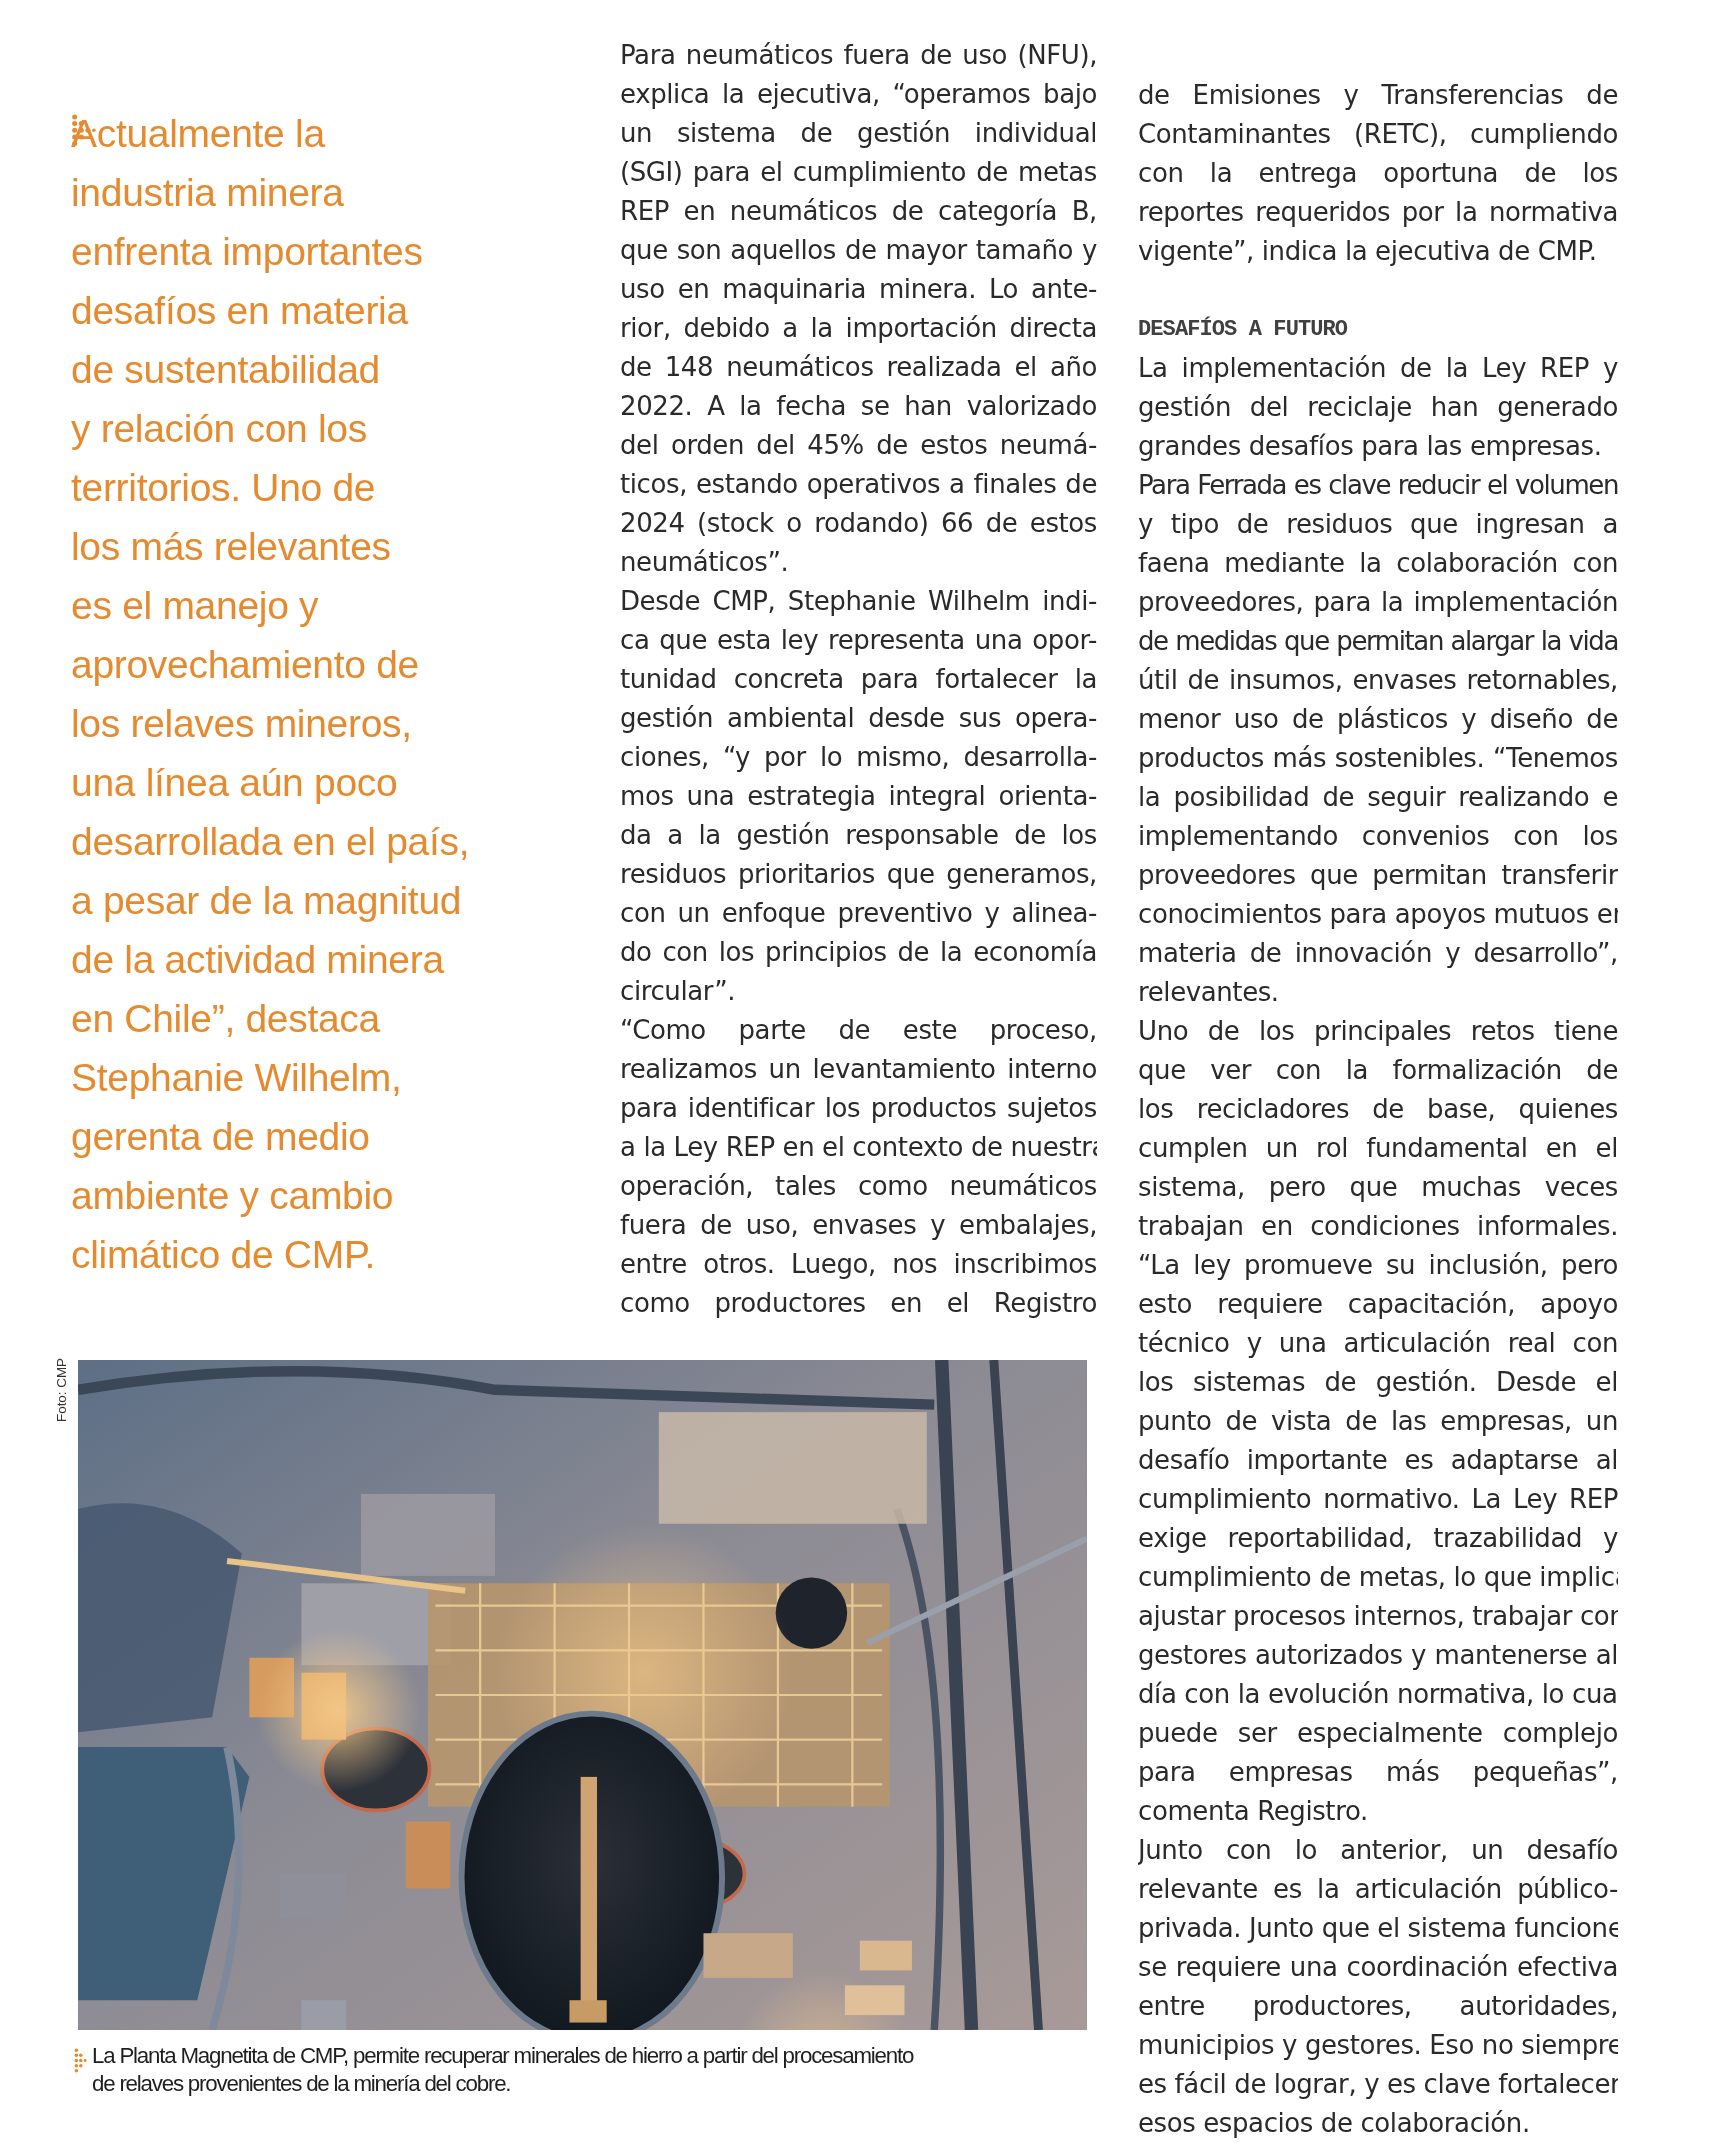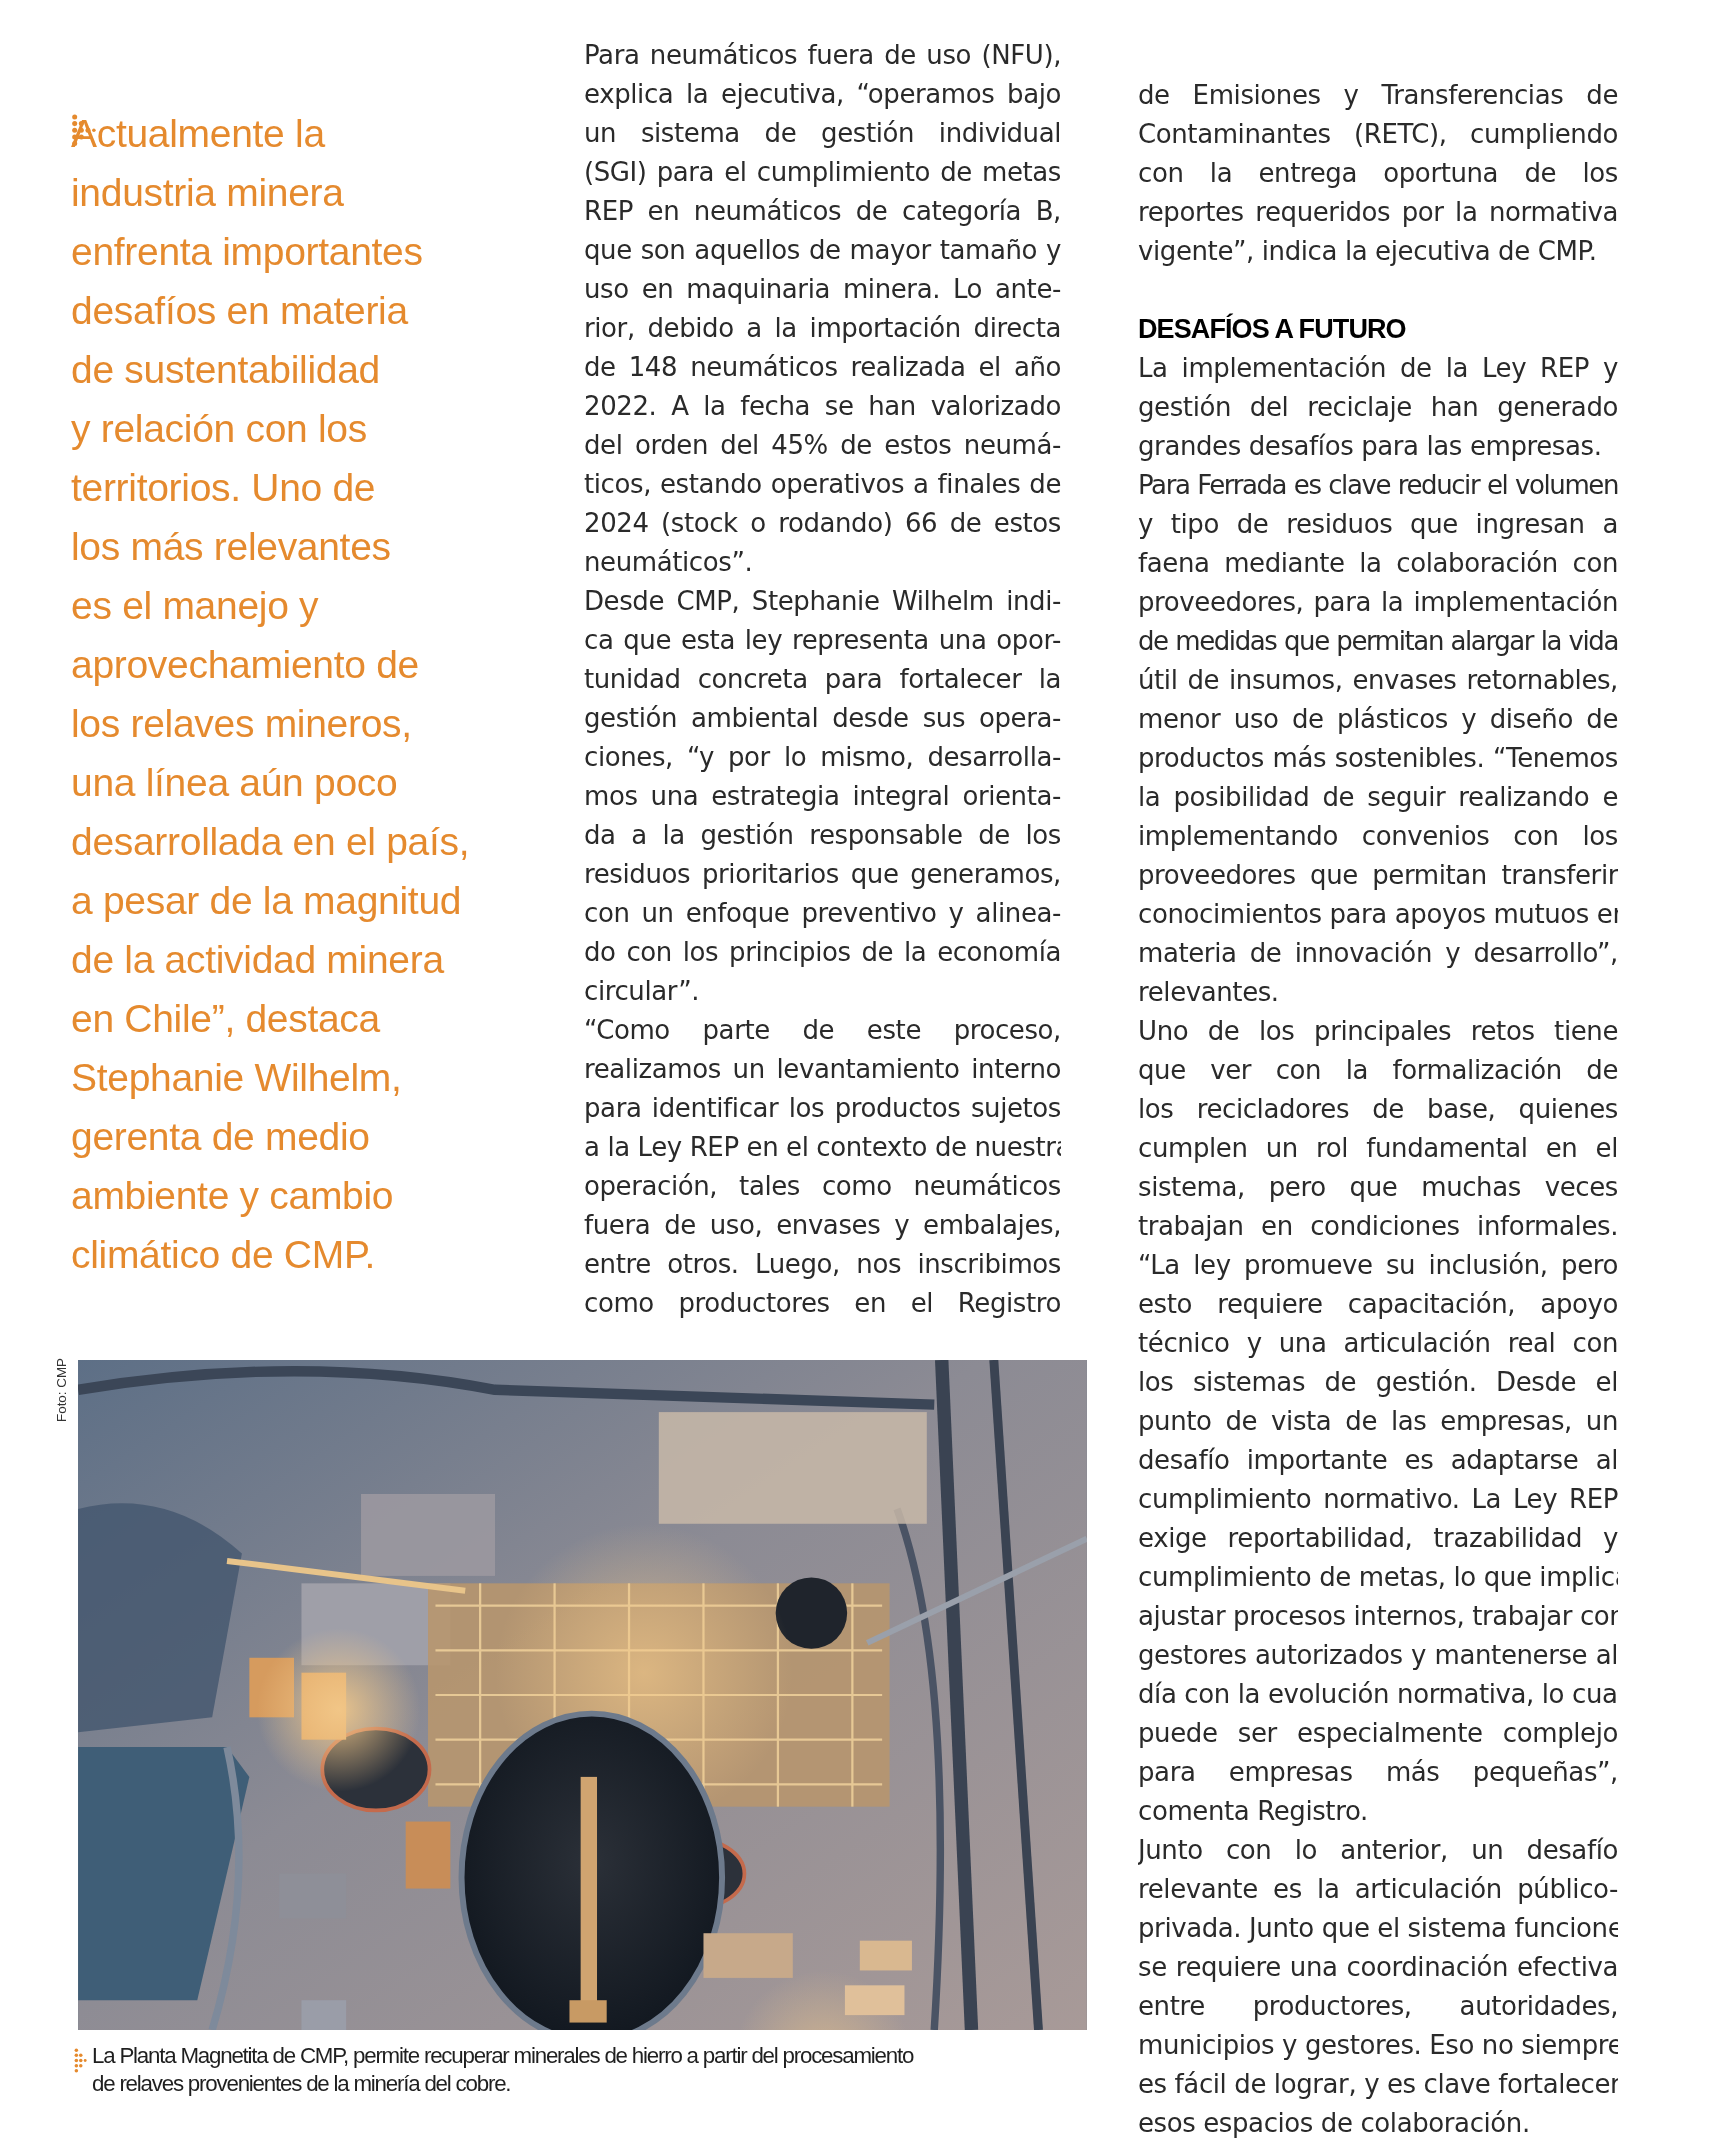--- a/index.html
+++ b/index.html
@@ -12,33 +12,33 @@
   .pq-line {
     display: block;
     font-family: "Liberation Sans", sans-serif;
     font-size: 39px; line-height: 59px;
     color: #e58a2e; white-space: nowrap;
     letter-spacing: -0.3px;
   }
 
   
   .col { position: absolute; font-family: "DejaVu Sans", sans-serif; color: #2a2a2a; }
-  .col-mid { left: 584px; top: 36px; width: 477px; }
+  .col-mid { left: 620px; top: 36px; width: 477px; }
   .col-right { left: 1138px; top: 36px; width: 480px; margin-top: 40px; }
   .ln {
     display: block; font-size: 26px; line-height: 39px; height: 39px;
     text-align: justify; text-align-last: justify; white-space: nowrap; overflow: hidden;
     letter-spacing: -0.4px;
   }
   .ln.last { text-align-last: left; }
   .ln.cond { letter-spacing: -1.4px; }
   .gap { display: block; height: 39px; }
   .heading {
-    display: block; font-family: Liberation Sans, sans-serif; font-weight: bold;
-    font-size: 27px; line-height: 39px; height: 39px; color: #000000; letter-spacing: -0.9px;
+    display: block; font-family: Liberation Mono, monospace; font-weight: bold;
+    font-size: 22px; line-height: 39px; height: 39px; color: #404040; letter-spacing: -0.9px;
   }
 
   
   .photo { position: absolute; left: 78px; top: 1360px; width: 1009px; height: 670px; overflow: hidden; background: #6f7d8f; }
   .photo svg { display: block; }
   .credit {
     position: absolute; left: 54px; top: 1422px;
     transform: rotate(-90deg); transform-origin: left top;
     font-family: "Liberation Sans", sans-serif; font-size: 13.4px; color: #333; white-space: nowrap;
   }

